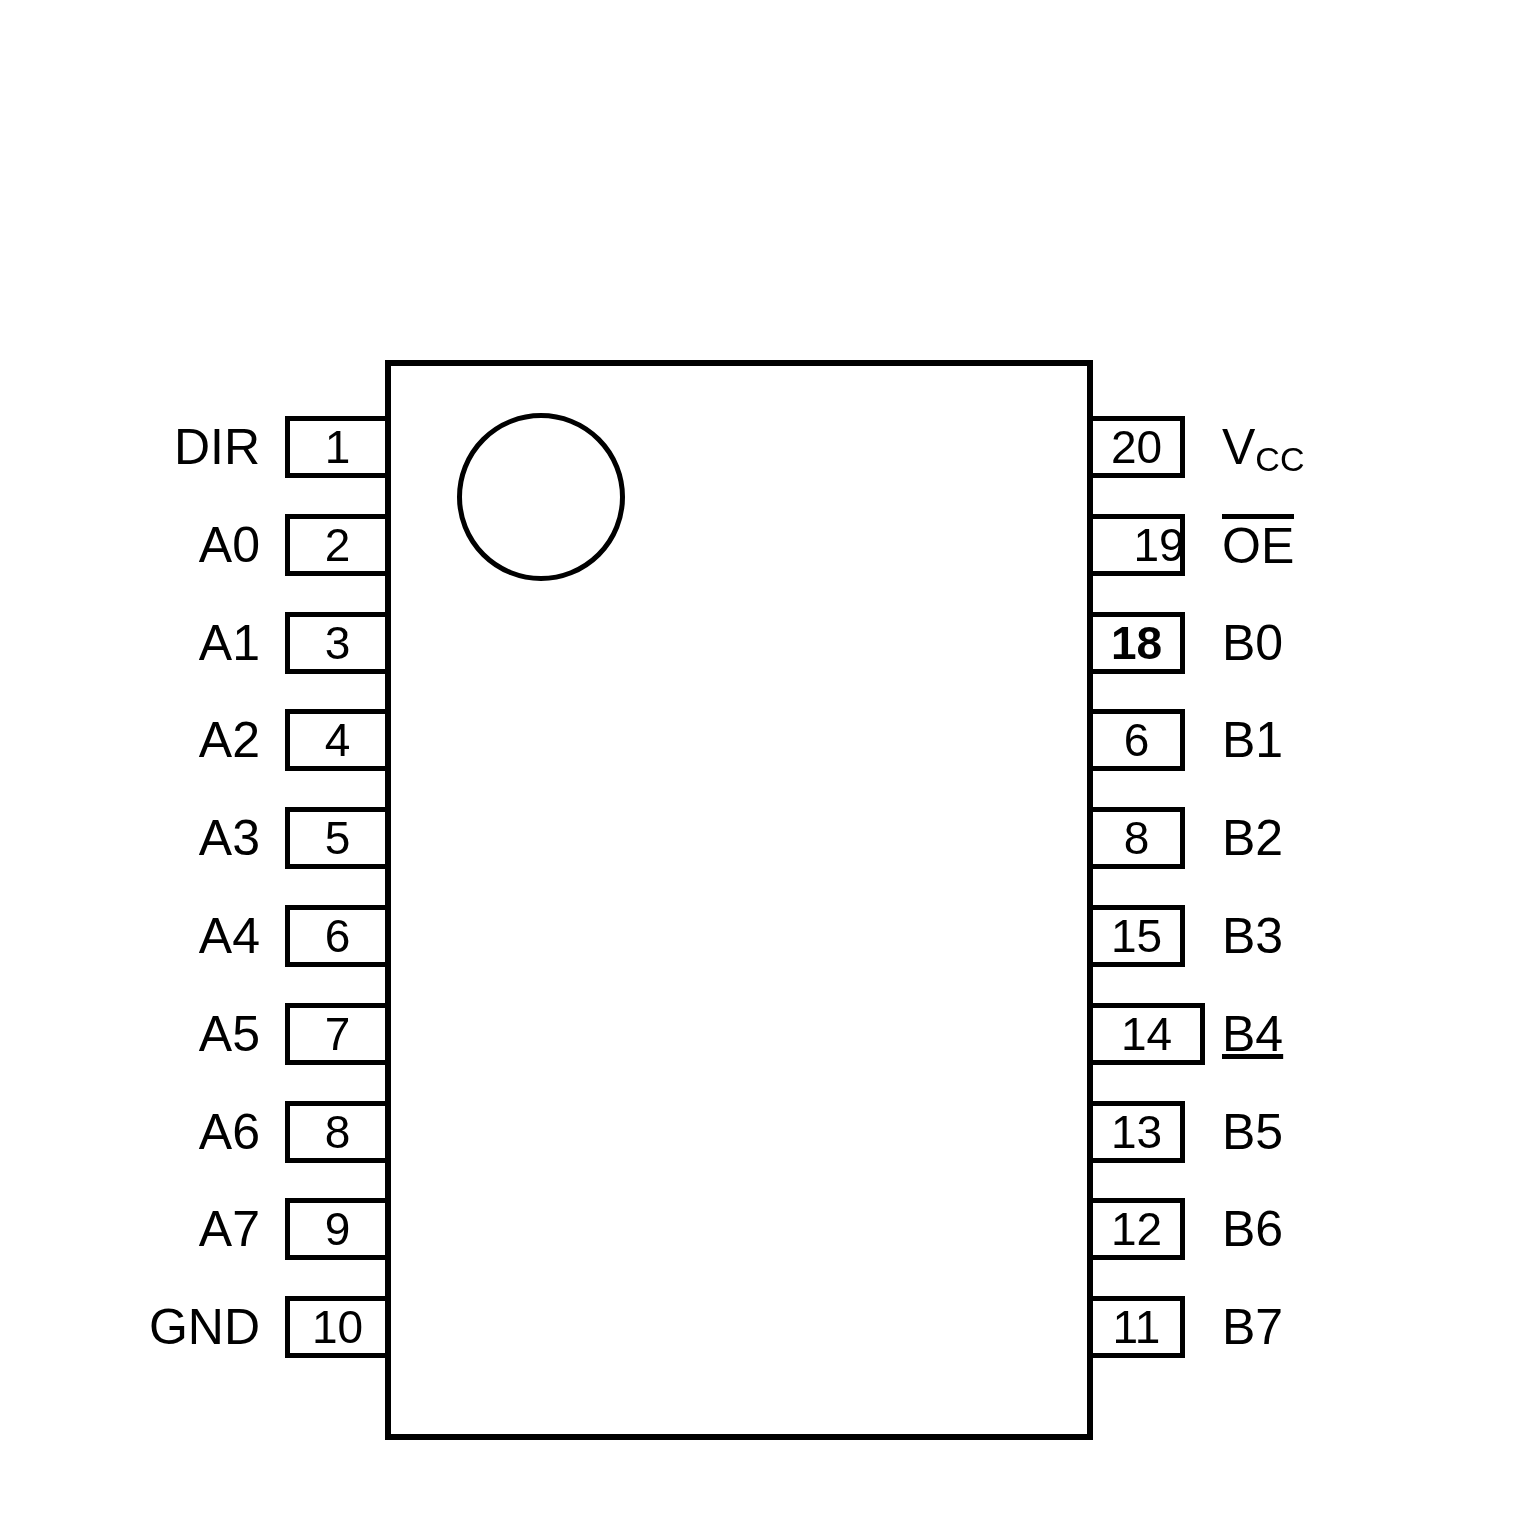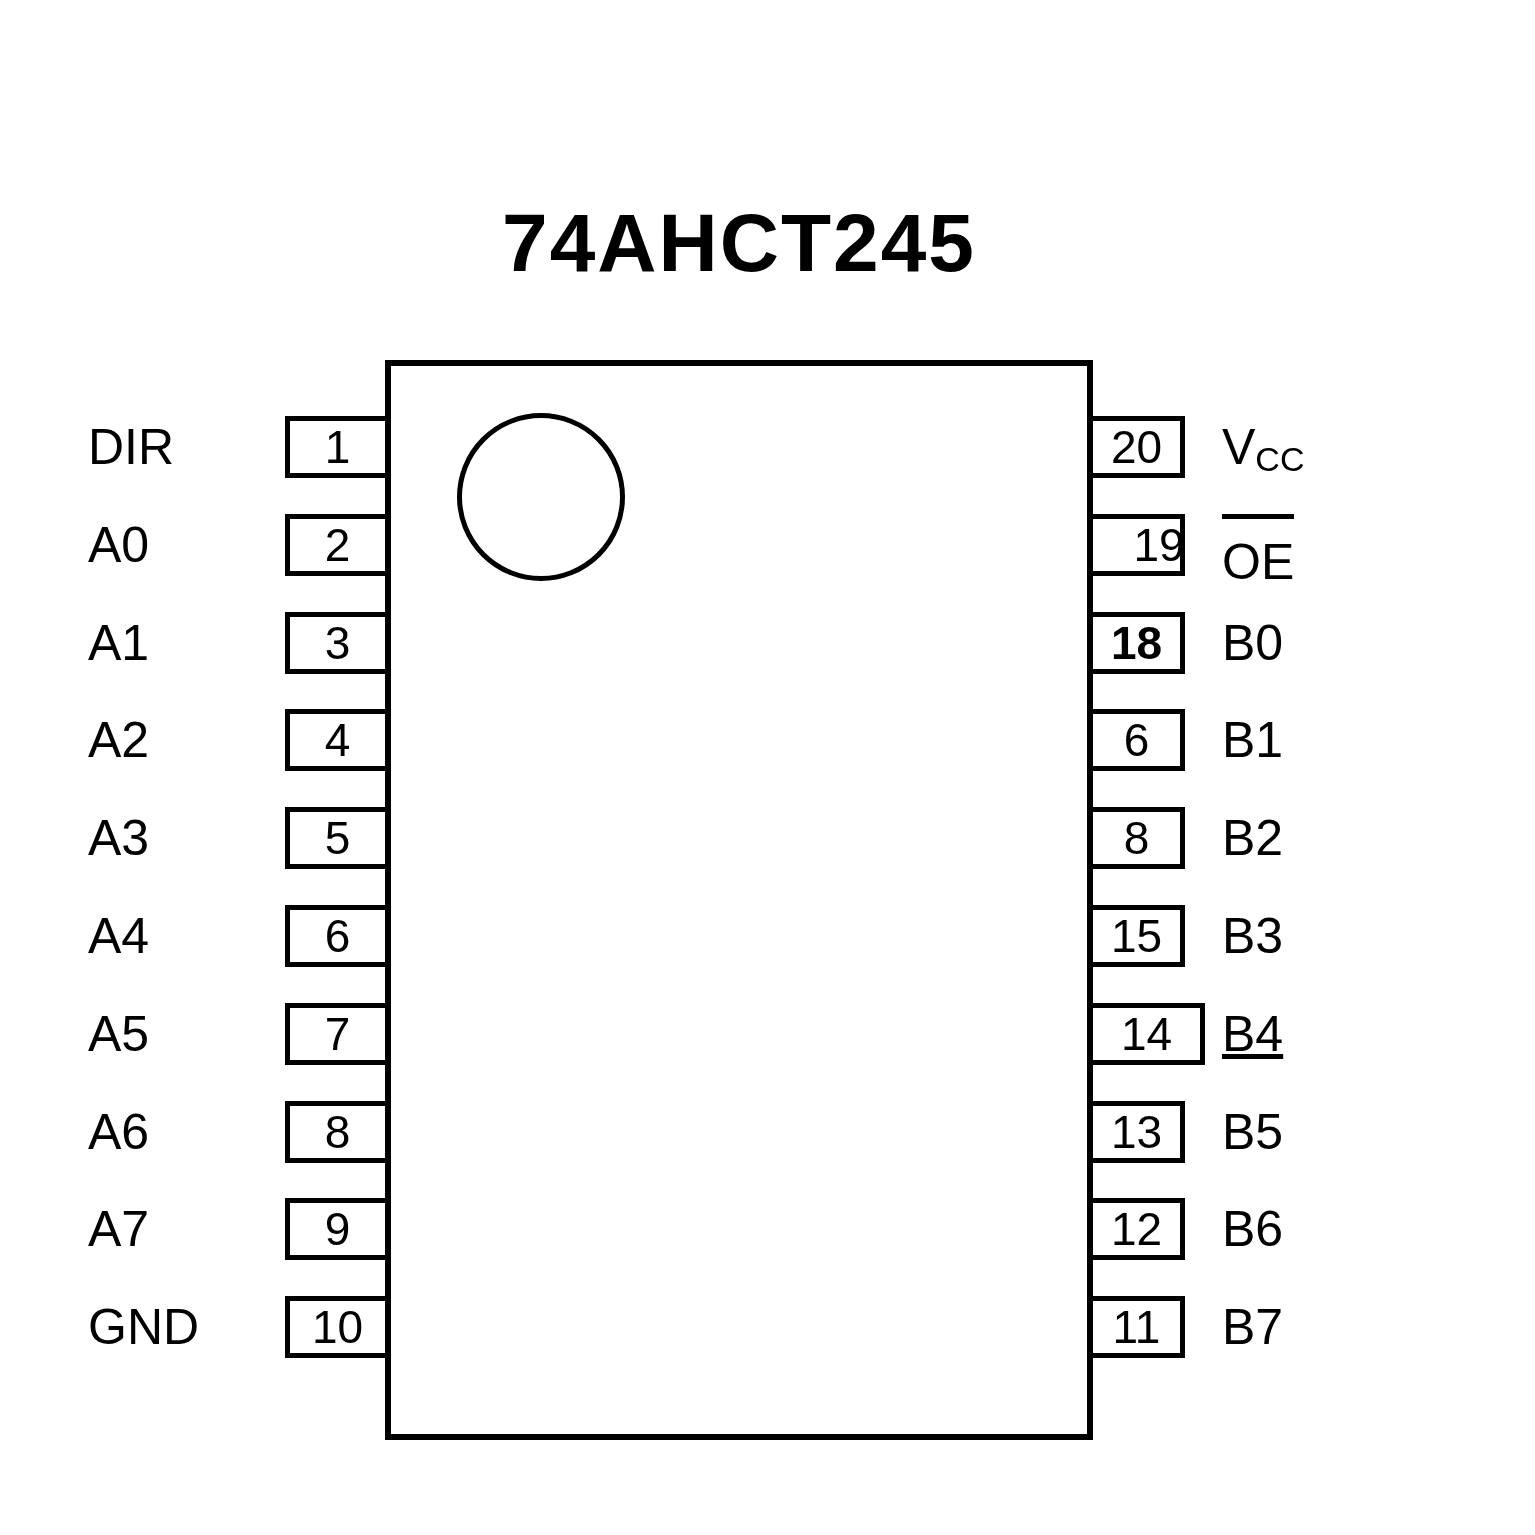--- a/index.html
+++ b/index.html
@@ -62,40 +62,40 @@
   }
   .pin-label {
     position: absolute;
     font-size: 50px;
     height: 62px;
     line-height: 62px;
     white-space: nowrap;
     color: #000000;
   }
   .pin-label.left {
+    text-align: right;
   }
   .pin-label.right {
     text-align: center;
   }
   .overline-text {
     display: inline-block;
     border-top: 5px solid #000000;
-    padding-top: 18px;
+    padding-top: 2px;
     line-height: 1.0;
   }
   .sub-text {
     font-size: 34px;
     vertical-align: -7px;
   }
 </style>
 </head>
 <body>
 
 <div class="canvas">
-  <div class="chip-title">74AHCT245</div>
 
   <div class="chip-body"></div>
 
   <div class="pin1-circle"></div>
 
   <div id="left-pins">
       <div class="pin-box" style="left: 285px; top: 416px; width: 105px; height: 62px;">
         <span>1</span>
       </div>
       <div class="pin-label left" style="left: 88px; width: 172px; top: 416px;">DIR</div>

